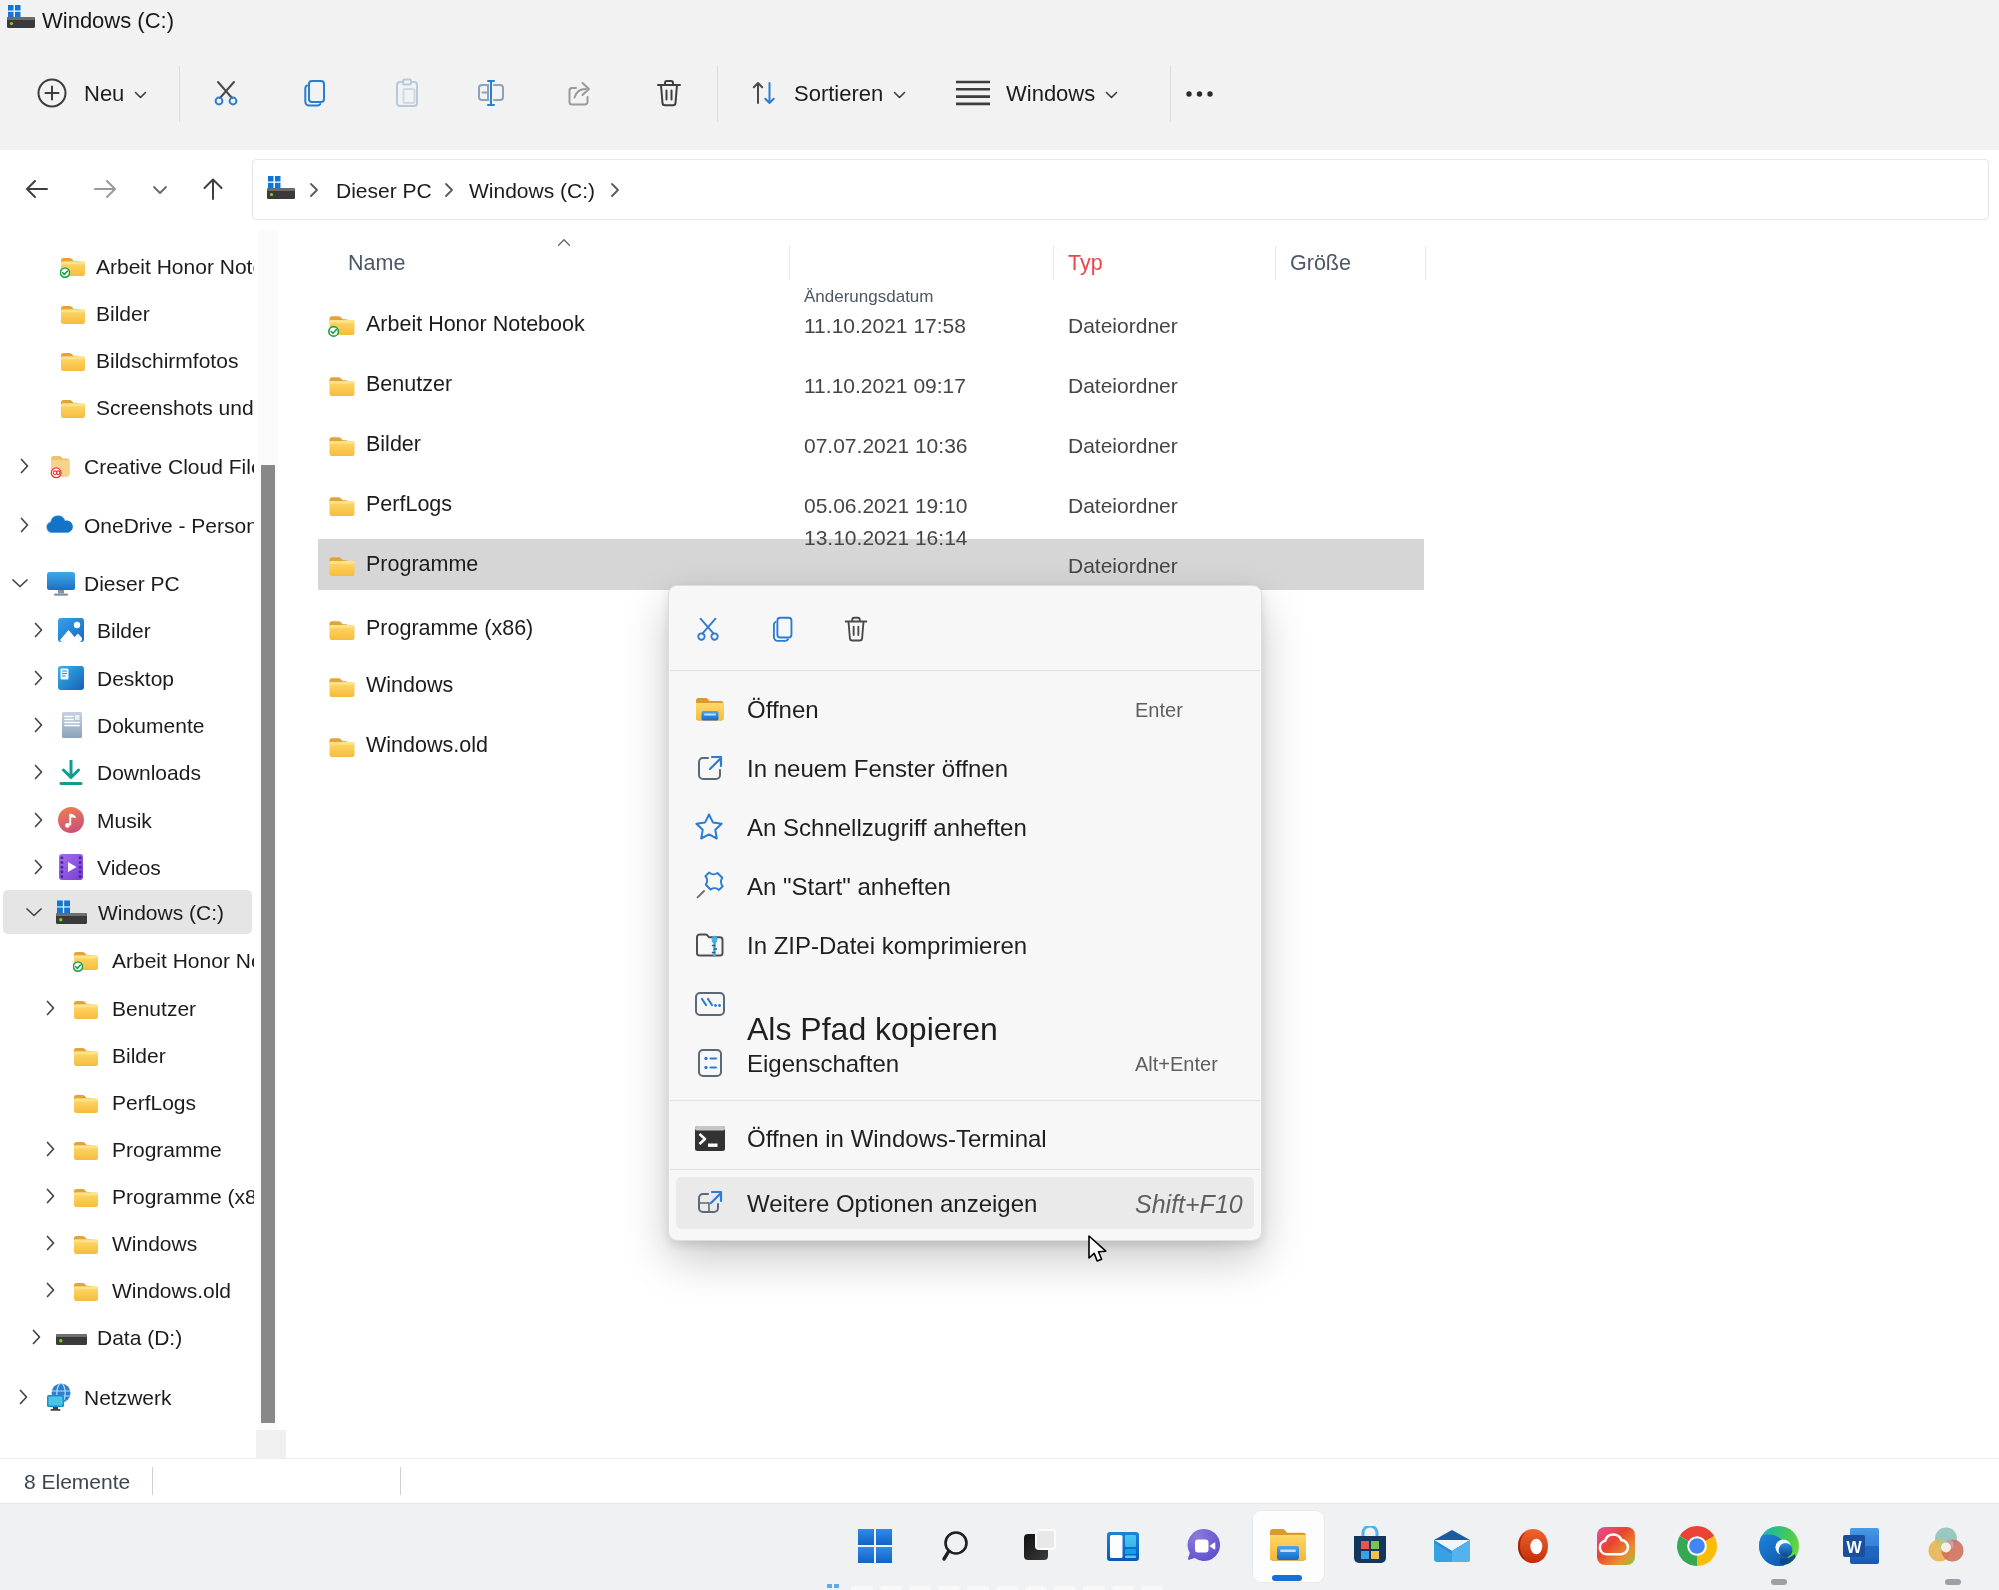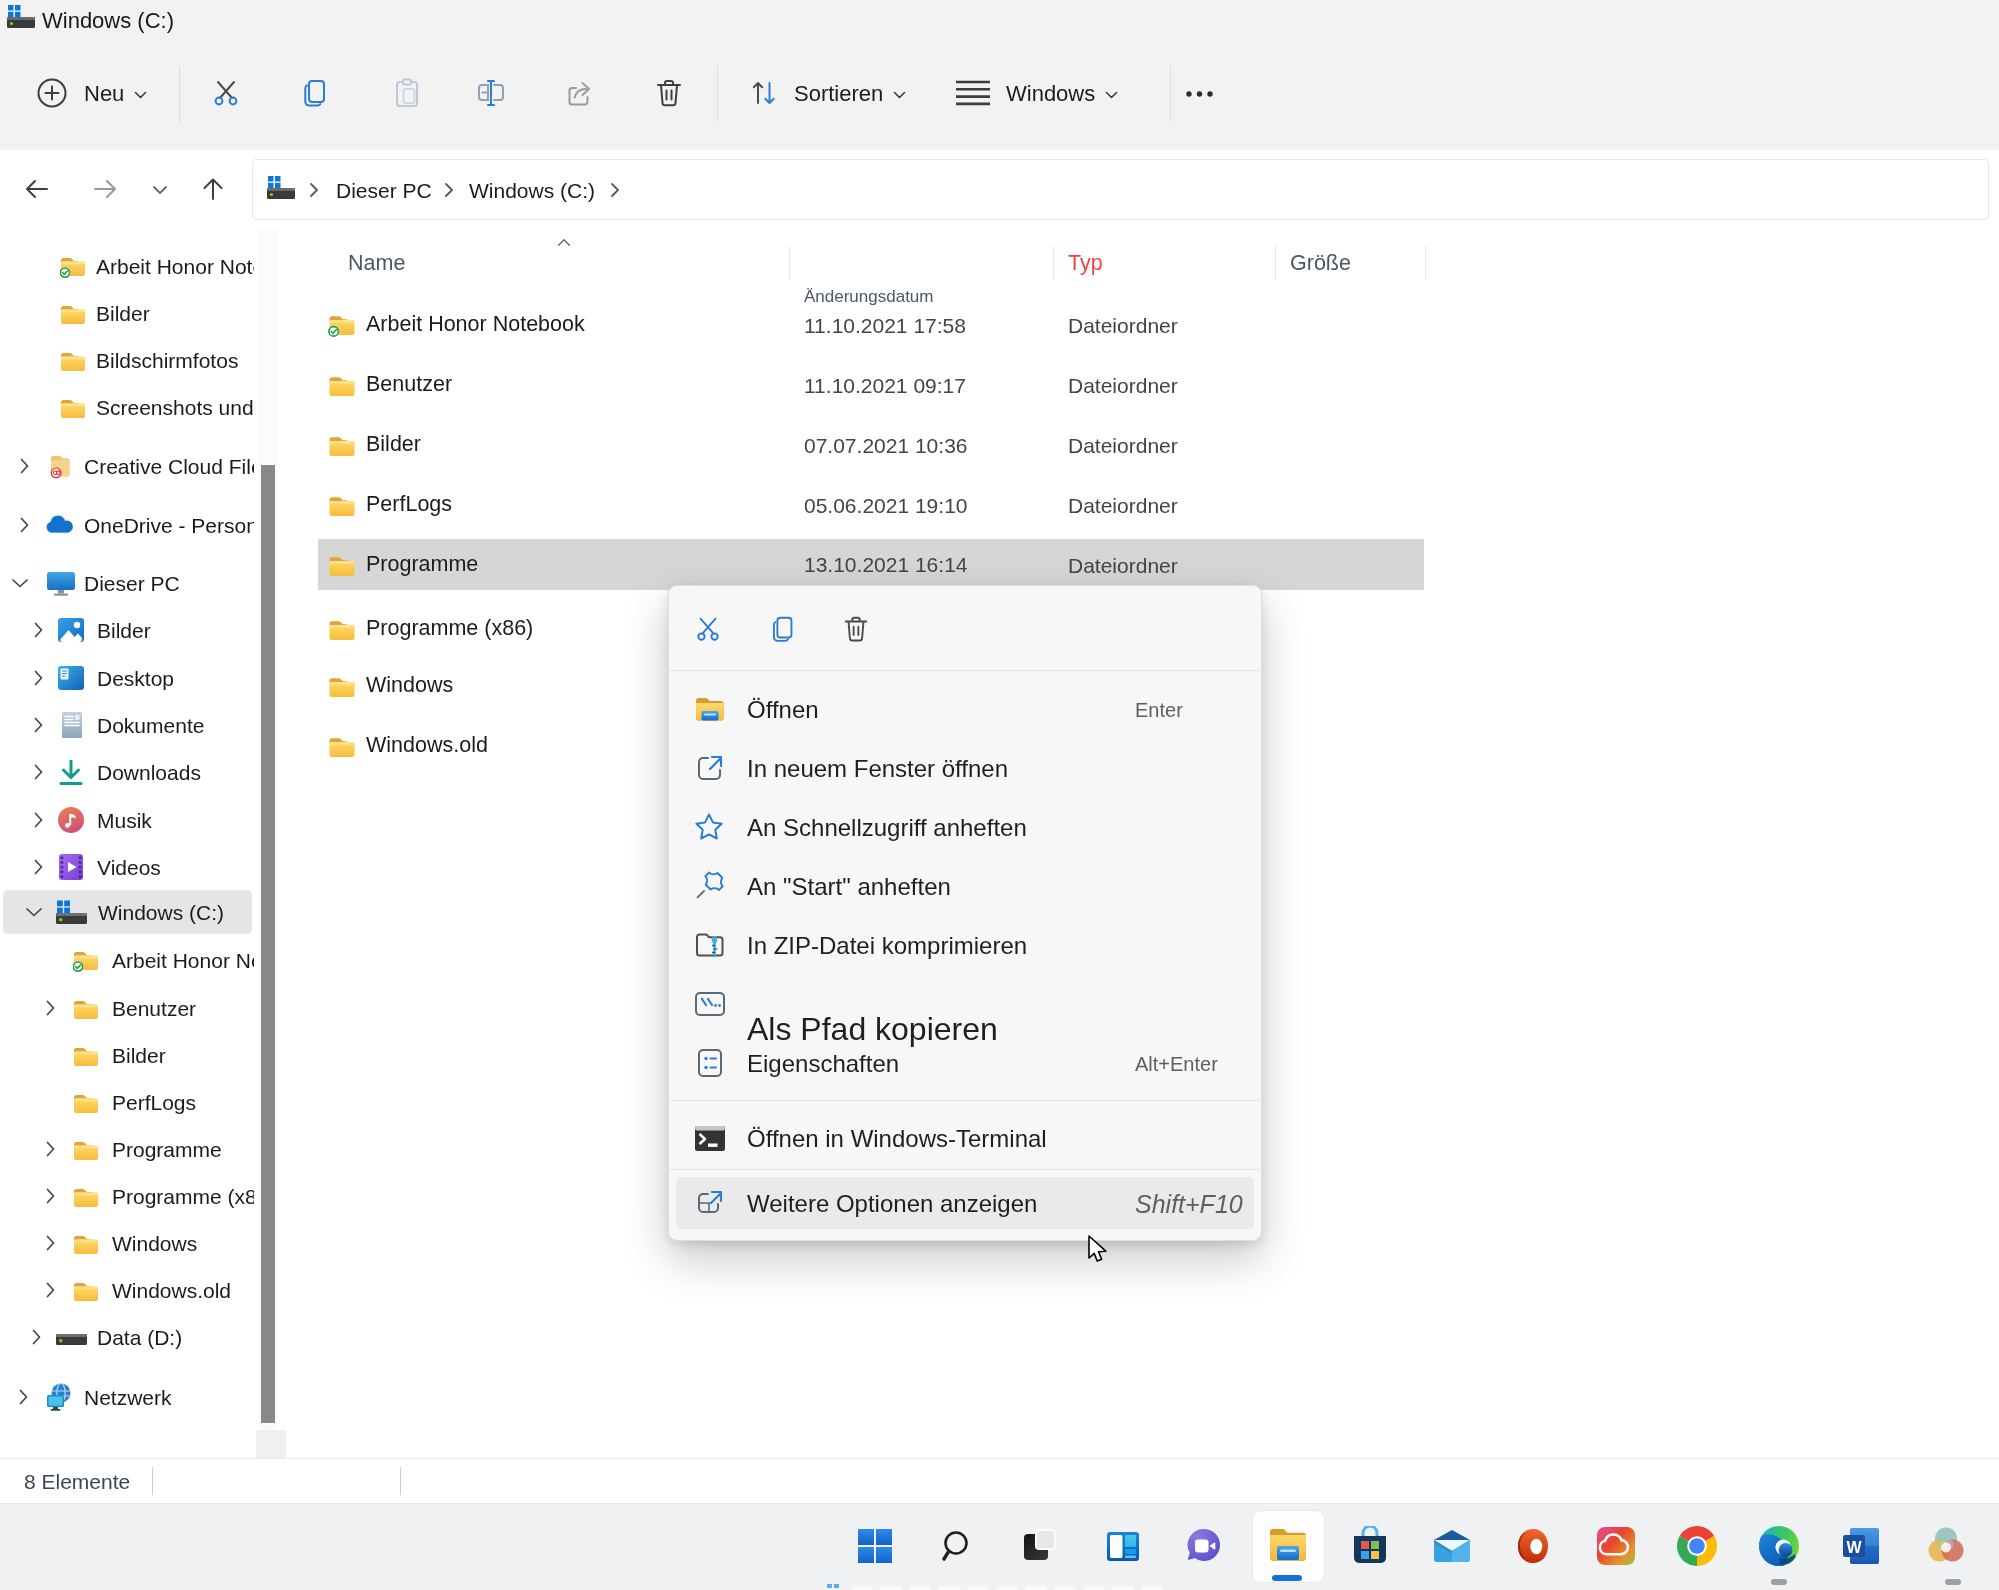--- a/index.html
+++ b/index.html
@@ -465,21 +465,21 @@
   <svg class="a" style="left:328px;top:493px" width="28" height="24" viewBox="0 0 26 23">
       <use href="#folder"></use>
     </svg>
   <div class="t" style="left:366px;top:505px;font-size:21.5px;color:#1c1c1c;">PerfLogs</div>
   <div class="t" style="left:804px;top:505px;font-size:21px;color:#454545;">05.06.2021 19:10</div>
   <div class="t" style="left:1068px;top:505px;font-size:21px;color:#454545;">Dateiordner</div>
   <svg class="a" style="left:328px;top:553px" width="28" height="24" viewBox="0 0 26 23">
       <use href="#folder"></use>
     </svg>
   <div class="t" style="left:366px;top:565px;font-size:21.5px;color:#1c1c1c;">Programme</div>
-  <div class="t" style="left:804px;top:564px;font-size:21px;color:#454545;">13.10.2021 16:14</div>
+  <div class="t" style="left:804px;top:537px;font-size:21px;color:#454545;">13.10.2021 16:14</div>
   <div class="t" style="left:1068px;top:565px;font-size:21px;color:#454545;">Dateiordner</div>
   <svg class="a" style="left:328px;top:617px" width="28" height="24" viewBox="0 0 26 23">
       <use href="#folder"></use>
     </svg>
   <div class="t" style="left:366px;top:629px;font-size:21.5px;color:#1c1c1c;">Programme (x86)</div>
   <svg class="a" style="left:328px;top:674px" width="28" height="24" viewBox="0 0 26 23">
       <use href="#folder"></use>
     </svg>
   <div class="t" style="left:366px;top:686px;font-size:21.5px;color:#1c1c1c;">Windows</div>
   <svg class="a" style="left:328px;top:734px" width="28" height="24" viewBox="0 0 26 23">

